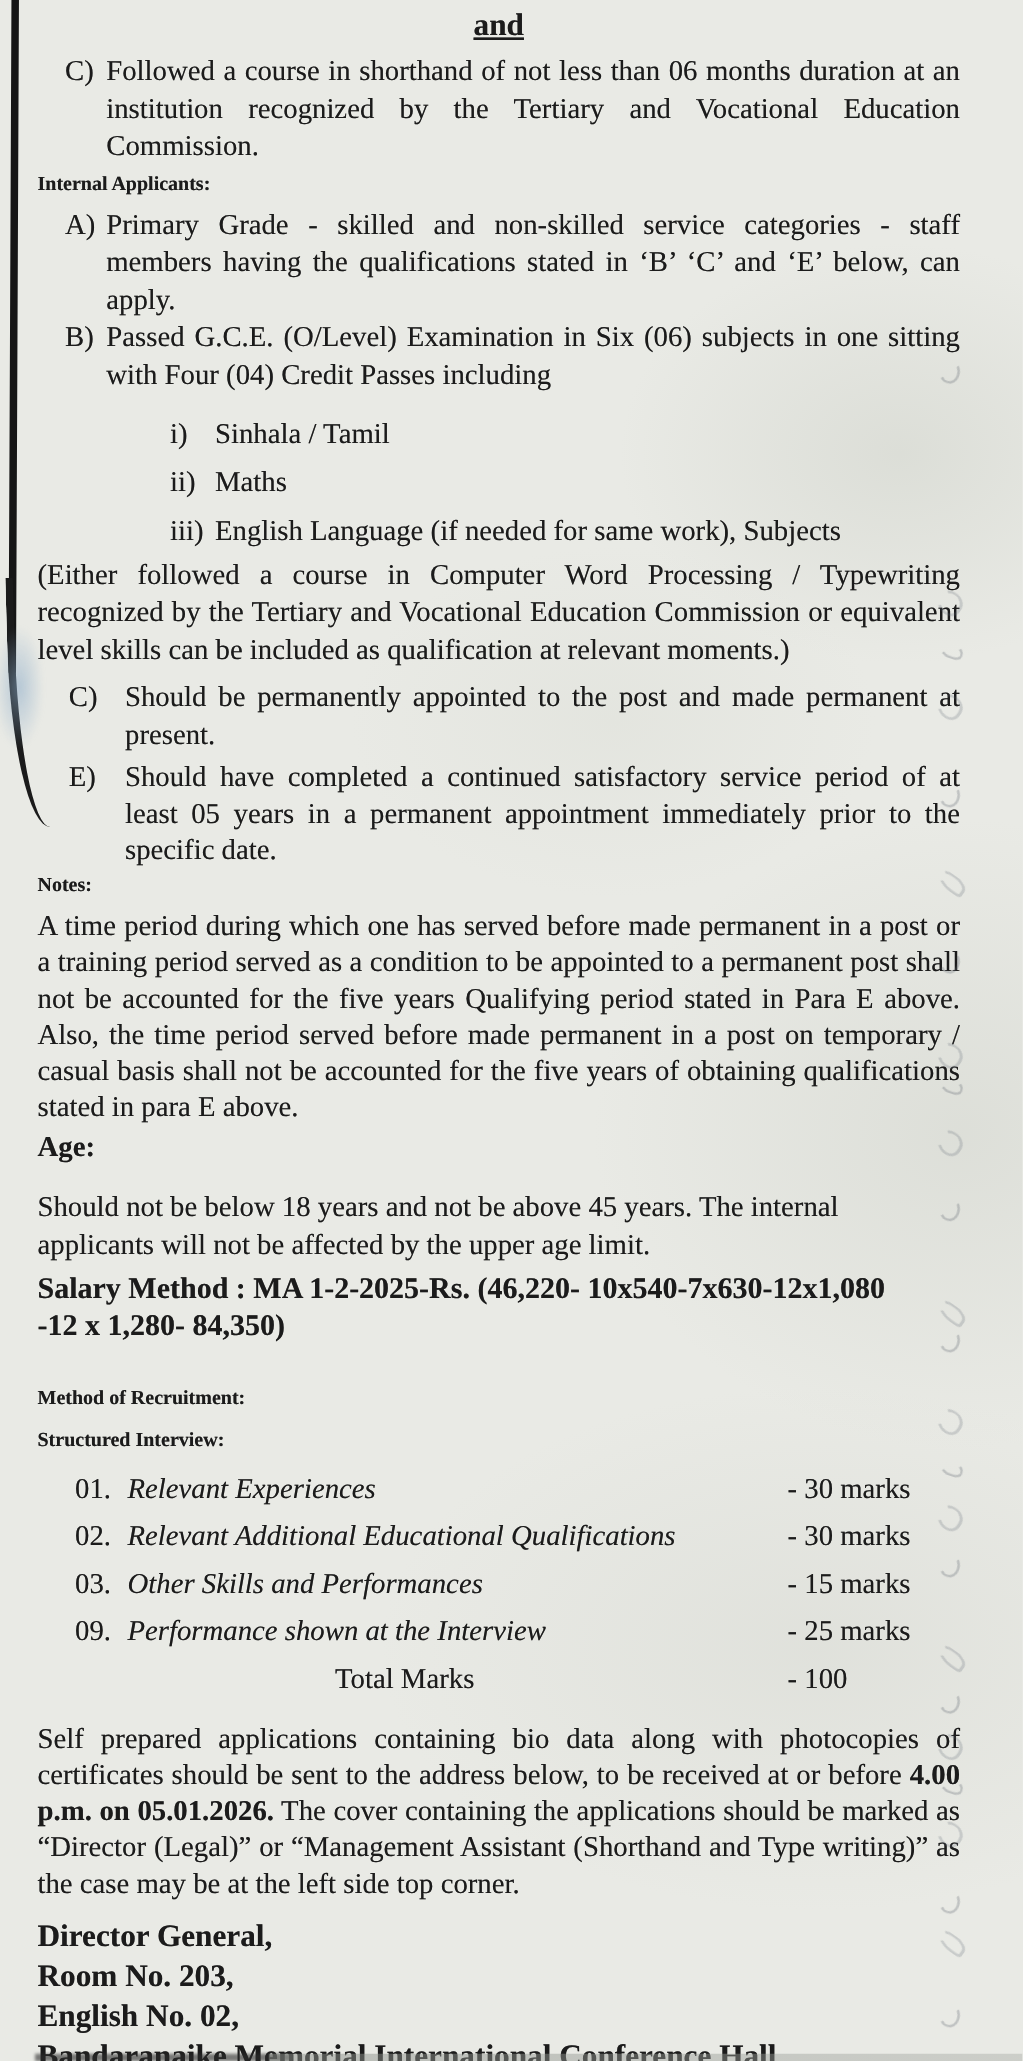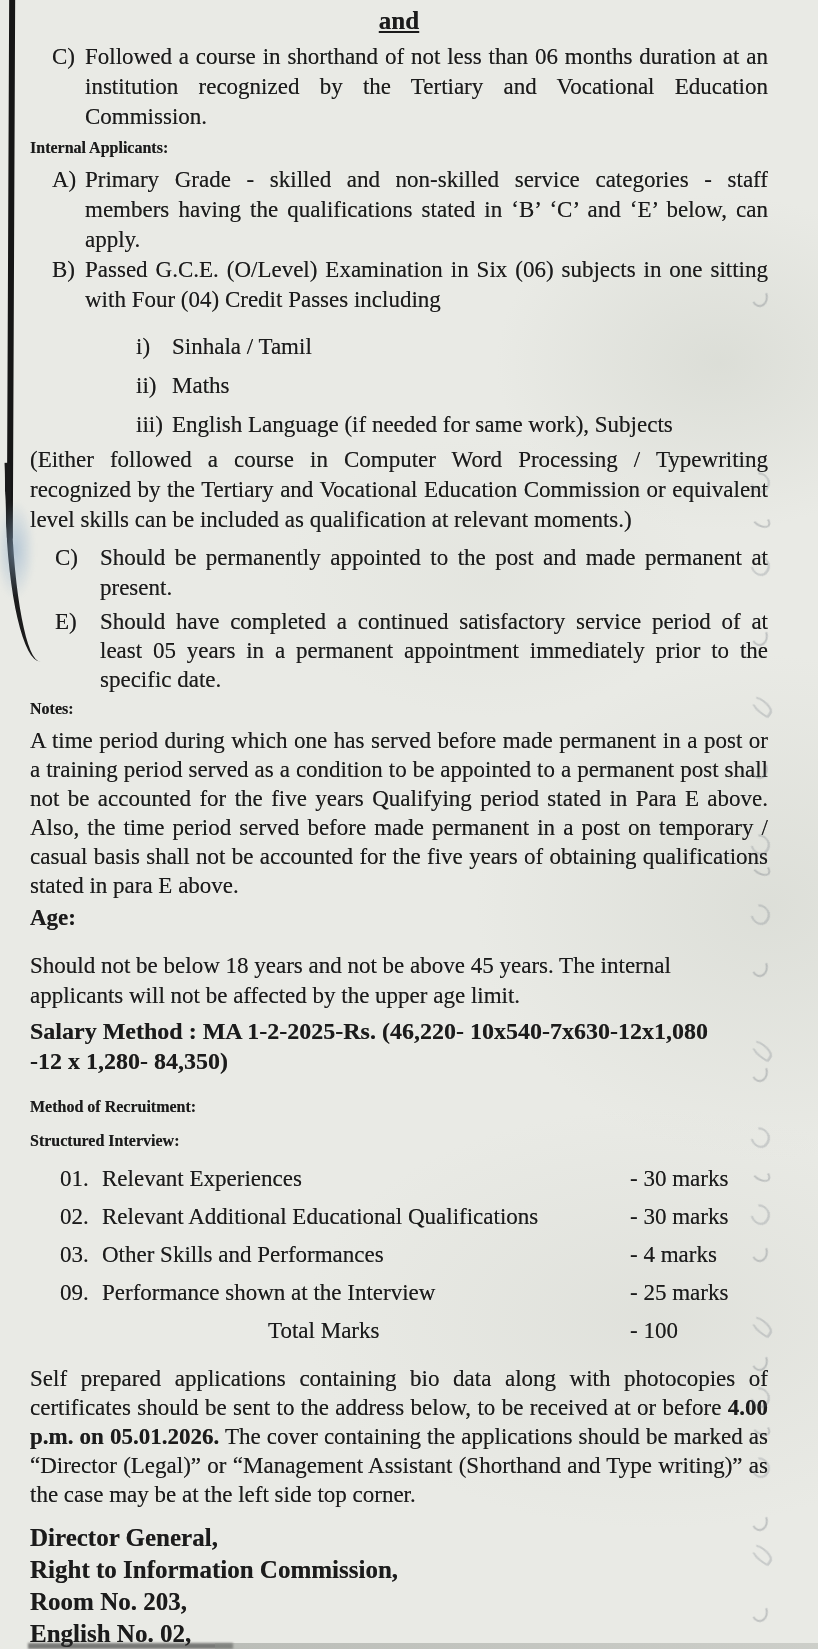--- a/index.html
+++ b/index.html
@@ -29,35 +29,35 @@
   .center-head{margin-top:6px;text-align:center;font-weight:bold;font-size:25px;}
   .center-head span{text-decoration:underline;}
   .section-head{font-weight:bold;font-size:16px;line-height:30px;}
   .item{display:flex;}
   .item .lbl{flex:0 0 33px;}
   .item .txt{flex:1;text-align:justify;}
   .item.ind2 .lbl{flex:0 0 45px;}
   .mt6{margin-top:6px;}  .mt1{margin-top:1px;}  .mt2{margin-top:2px;}
   .mt0{margin-top:0;}    .mt17{margin-top:17px;}.mt9{margin-top:9px;}
   .mt5{margin-top:5px;}  .mt8{margin-top:8px;}  .mt4{margin-top:4px;}
-  .mt3{margin-top:3px;}  .mt16{margin-top:16px;}.mt13{margin-top:13px;}
+  .mt3{margin-top:3px;}  .mt16{margin-top:28px;}.mt13{margin-top:13px;}
   .mt18{margin-top:18px;}
   .c1{margin-left:22px;}
   .c2{margin-left:25px;}
   .sub{display:flex;margin-left:106px;}
   .sub .lbl{flex:0 0 36px;}
   .para{text-align:justify;}
   .lh29{line-height:29px;}
   .age{display:flex;flex-direction:column;}
   .age .lbl{flex:0 0 48px;font-weight:bold;}
   .age .txt{flex:1;}
   .salary{font-weight:bold;font-size:24px;line-height:30px;}
   .mark-row{display:flex;margin-left:30px;}
   .mark-row .no{flex:0 0 42px;}
-  .mark-row .crit{flex:1;}
+  .mark-row .crit{flex:1;font-style:italic;}
   .mark-row .val{flex:0 0 138px;}
   .total-row{display:flex;}
   .total-row .tlabel{margin-left:238px;}
   .total-row .tval{margin-left:auto;flex:0 0 138px;}
   .closing{text-align:justify;}
   .closing b{font-weight:bold;}
   .address{font-weight:bold;font-size:25px;line-height:32px;}
   
   .scan-line{
     position:absolute;left:8px;top:-8px;width:6px;height:548px;
@@ -167,40 +167,39 @@
       <div class="val">- 30 marks</div>
     </div>
     <div class="mark-row mt8">
       <div class="no">02.</div>
       <div class="crit">Relevant Additional Educational Qualifications</div>
       <div class="val">- 30 marks</div>
     </div>
     <div class="mark-row mt8">
       <div class="no">03.</div>
       <div class="crit">Other Skills and Performances</div>
-      <div class="val">- 4 marks</div>
+      <div class="val">- 15 marks</div>
     </div>
     <div class="mark-row mt8">
       <div class="no">09.</div>
       <div class="crit">Performance shown at the Interview</div>
       <div class="val">- 25 marks</div>
     </div>
 
     <div class="total-row mt8">
       <div class="tlabel">Total Marks</div>
       <div class="tval">- 100</div>
     </div>
 
     <div class="closing mt18 lh29">
       <span>Self prepared applications containing bio data along with photocopies of certificates should be sent to the address below, to be received at or before </span><b>4.00 p.m. on 05.01.2026.</b><span> The cover containing the applications should be marked as “Director (Legal)” or “Management Assistant (Shorthand and Type writing)” as the case may be at the left side top corner.</span>
     </div>
 
     <div class="address mt13">
       <div>Director General,</div>
-      <div>Right to Information Commission,</div>
       <div>Room No. 203,</div>
       <div>English No. 02,</div>
       <div>Bandaranaike Memorial International Conference Hall,</div>
       <div>Colombo 07.</div>
     </div>
 
   </div>
 
   <div class="scan-line"></div>
   <div class="scan-curve"></div>

